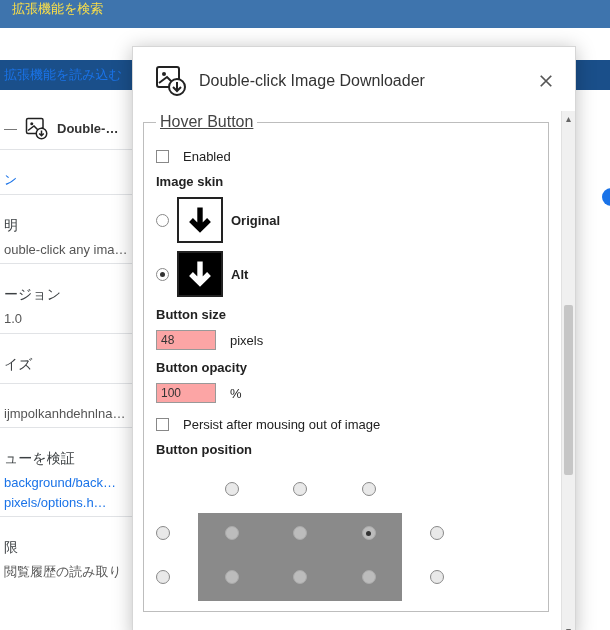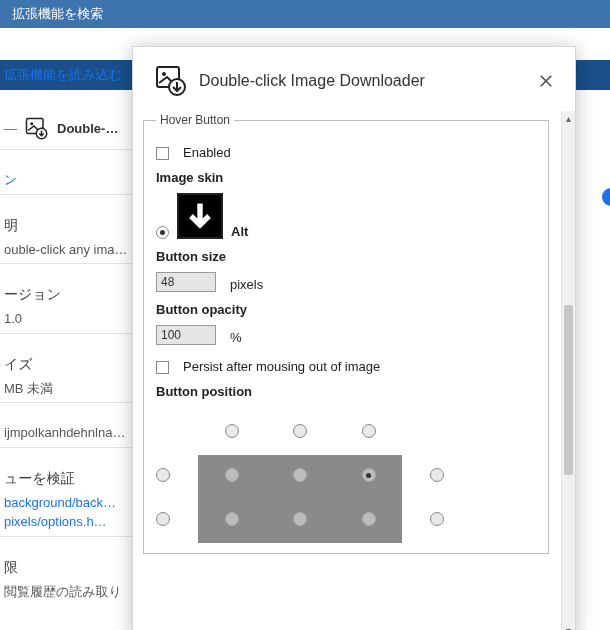--- a/index.html
+++ b/index.html
@@ -1,20 +1,20 @@
 <!DOCTYPE html>
 <html><head>
 <meta charset="utf-8">
 <style>
   * { box-sizing: border-box; margin: 0; padding: 0; }
   html, body { width: 610px; height: 630px; overflow: hidden; font-family: "Segoe UI", Arial, sans-serif; font-size: 13px; color: #222; }
   .bg {
     position: absolute; inset: 0; background: #fff;
   }
-  .bg-topbar { position: absolute; left: 0; right: 0; top: 0; height: 28px; background: #3e74ad; color: #ffffff; display:flex; align-items:center; padding:0 12px; font-size:13px; }
+  .bg-topbar { position: absolute; left: 0; right: 0; top: 0; height: 28px; background: #3e74ad; color: #fde047; display:flex; padding:0 12px; font-size:13px; }
   .bg-topbar2 { position: absolute; left: 0; right: 0; top: 60px; height: 30px; background: #1a4f8a; color: #fff; display:flex; align-items:center; padding:0 4px; font-size:13px; }
   .bg-content { position: absolute; left: 0; top: 95px; width: 200px; padding: 0 4px 0 0; font-size: 13px; color:#333; line-height: 1.5; }
   .bg-row { display:flex; align-items:center; gap:8px; padding: 22px 4px 8px 4px; border-bottom:1px solid #e1e3e6; }
   .bg-section { padding: 20px 4px 4px 4px; border-bottom:1px solid #e1e3e6; }
   .bg-section h4 { font-size: 14px; font-weight: 500; color: #3c4043; margin-bottom:4px; }
   .bg-section .sub { color:#555; font-size:13px; }
   .bg-link { color:#1a73e8; cursor:pointer; }
   .bg-toggle-dot { position:absolute; right:-10px; top:188px; width:18px; height:18px; border-radius:50%; background:#1a73e8; }
 
   .modal {
@@ -25,27 +25,27 @@
     border: 1px solid #d6d6d6;
     box-shadow: 0 2px 18px rgba(0,0,0,0.25);
     display:flex; flex-direction:column;margin-top:12px;
   }
   .modal-header { display:flex; align-items:center; gap: 12px; padding: 18px 20px 14px 22px; }
   .modal-title { font-size: 16px; font-weight: 400; color:#333; flex:1; }
   .modal-close { width: 18px; height:18px; cursor:pointer; display:flex; align-items:center; justify-content:center; }
   .modal-body-wrap { flex:1; display:flex; overflow:hidden; }
   .modal-body { flex:1; padding: 0 12px 10px 10px; overflow-y:auto; }
   .fieldset { border:1px solid #bdbdbd; padding: 10px 12px 12px 12px; margin:2px 0 16px 0; }
-  .fieldset > legend { font-size: 12px; color:#444; padding:0 4px; }
-  .field-row { display:flex; align-items:flex-end; gap:8px; margin: 8px 0; font-size:13px; }
+  .fieldset > legend { font-size: 16px; color:#444; padding:0 4px;text-decoration:underline; }
+  .field-row { display:flex; align-items:center; gap:8px; margin: 8px 0; font-size:13px; }
   .field-label { font-weight:700; font-size:13px; margin-top:10px; margin-bottom:4px; display:block; }
   .cb { width:13px; height:13px; border:1px solid #888; background:#fff; display:inline-block; vertical-align:middle; margin-right:6px; position:relative; }
   .radio-outer { width:13px; height:13px; border:1px solid #888; border-radius:50%; background:#fff; display:inline-flex; align-items:center; justify-content:center; }
   .radio-outer.checked .radio-dot, .pos-radio.checked .radio-dot { width:5px; height:5px; border-radius:50%; background:#333; }
-  .num-input { width:60px; height:20px; border:1px solid #999; background:#e5e5e5; color:#333; font-size:12px; padding:0 4px; margin-right:6px; }
+  .num-input { width:60px; height:20px; border:1px solid #999; background:#fca5a5; color:#333; font-size:12px; padding:0 4px; margin-right:6px; }
   .skin-img { width:46px; height:46px; border:2px solid #222; display:flex; align-items:center; justify-content:center; }
   .skin-img.original { background:#fff; }
   .skin-img.alt { background:#000; }
   .pos-grid { margin-top:10px; position:relative; width:288px; }
   .pos-row { display:flex; justify-content:space-between; align-items:center; height:44px; }
   .pos-radio { width:14px; height:14px; border:1px solid #888; border-radius:50%; background:#e9e9e9; display:inline-flex; align-items:center; justify-content:center; cursor:pointer; }
   .pos-inner-bg { position:absolute; left:42px; top:46px; width:204px; height:88px; background:#8a8a8a; z-index:0; }
   .pos-row .pos-radio { z-index:1; }
   .pos-row.inner .pos-radio { background:#bcbcbc; border-color:#aaa; }
   .pos-row.inner .pos-radio.side { background:#e9e9e9; border-color:#888; }
@@ -90,21 +90,20 @@
     <div class="bg-section">
       <h4>明</h4>
       <div class="sub">ouble-click any ima…</div>
     </div>
     <div class="bg-section">
       <h4>ージョン</h4>
       <div class="sub">1.0</div>
     </div>
     <div class="bg-section">
       <h4>イズ</h4>
-      <div class="sub">MB 未満</div>
     </div>
     <div class="bg-section">
       <div class="sub">ijmpolkanhdehnlna…</div>
     </div>
     <div class="bg-section">
       <h4>ューを検証</h4>
       <div class="bg-link">background/back…</div>
       <div class="bg-link">pixels/options.h…</div>
     </div>
     <div class="bg-section" style="border-bottom:none;">
@@ -138,20 +137,31 @@
       <fieldset class="fieldset">
         <legend>Hover Button</legend>
 
         <div class="field-row">
           <span class="cb"></span>
           <span>Enabled</span>
         </div>
 
         <span class="field-label">Image skin</span>
         <div class="field-row">
+          <span class="radio-outer">
+              <span class="radio-dot"></span>
+            </span>
+          <span class="skin-img original">
+            <svg viewBox="0 0 40 40" width="36" height="36">
+                <path d="M20 6 L20 28 M10 20 L20 30 L30 20" fill="none" stroke="#000" stroke-width="6"></path>
+              </svg>
+          </span>
+          <span style="font-weight:700;">Original</span>
+        </div>
+        <div class="field-row">
           <span class="radio-outer checked">
               <span class="radio-dot"></span>
             </span>
           <span class="skin-img alt">
             <svg viewBox="0 0 40 40" width="36" height="36">
                 <path d="M20 6 L20 28 M10 20 L20 30 L30 20" fill="none" stroke="#fff" stroke-width="6"></path>
               </svg>
           </span>
           <span style="font-weight:700;">Alt</span>
         </div>

